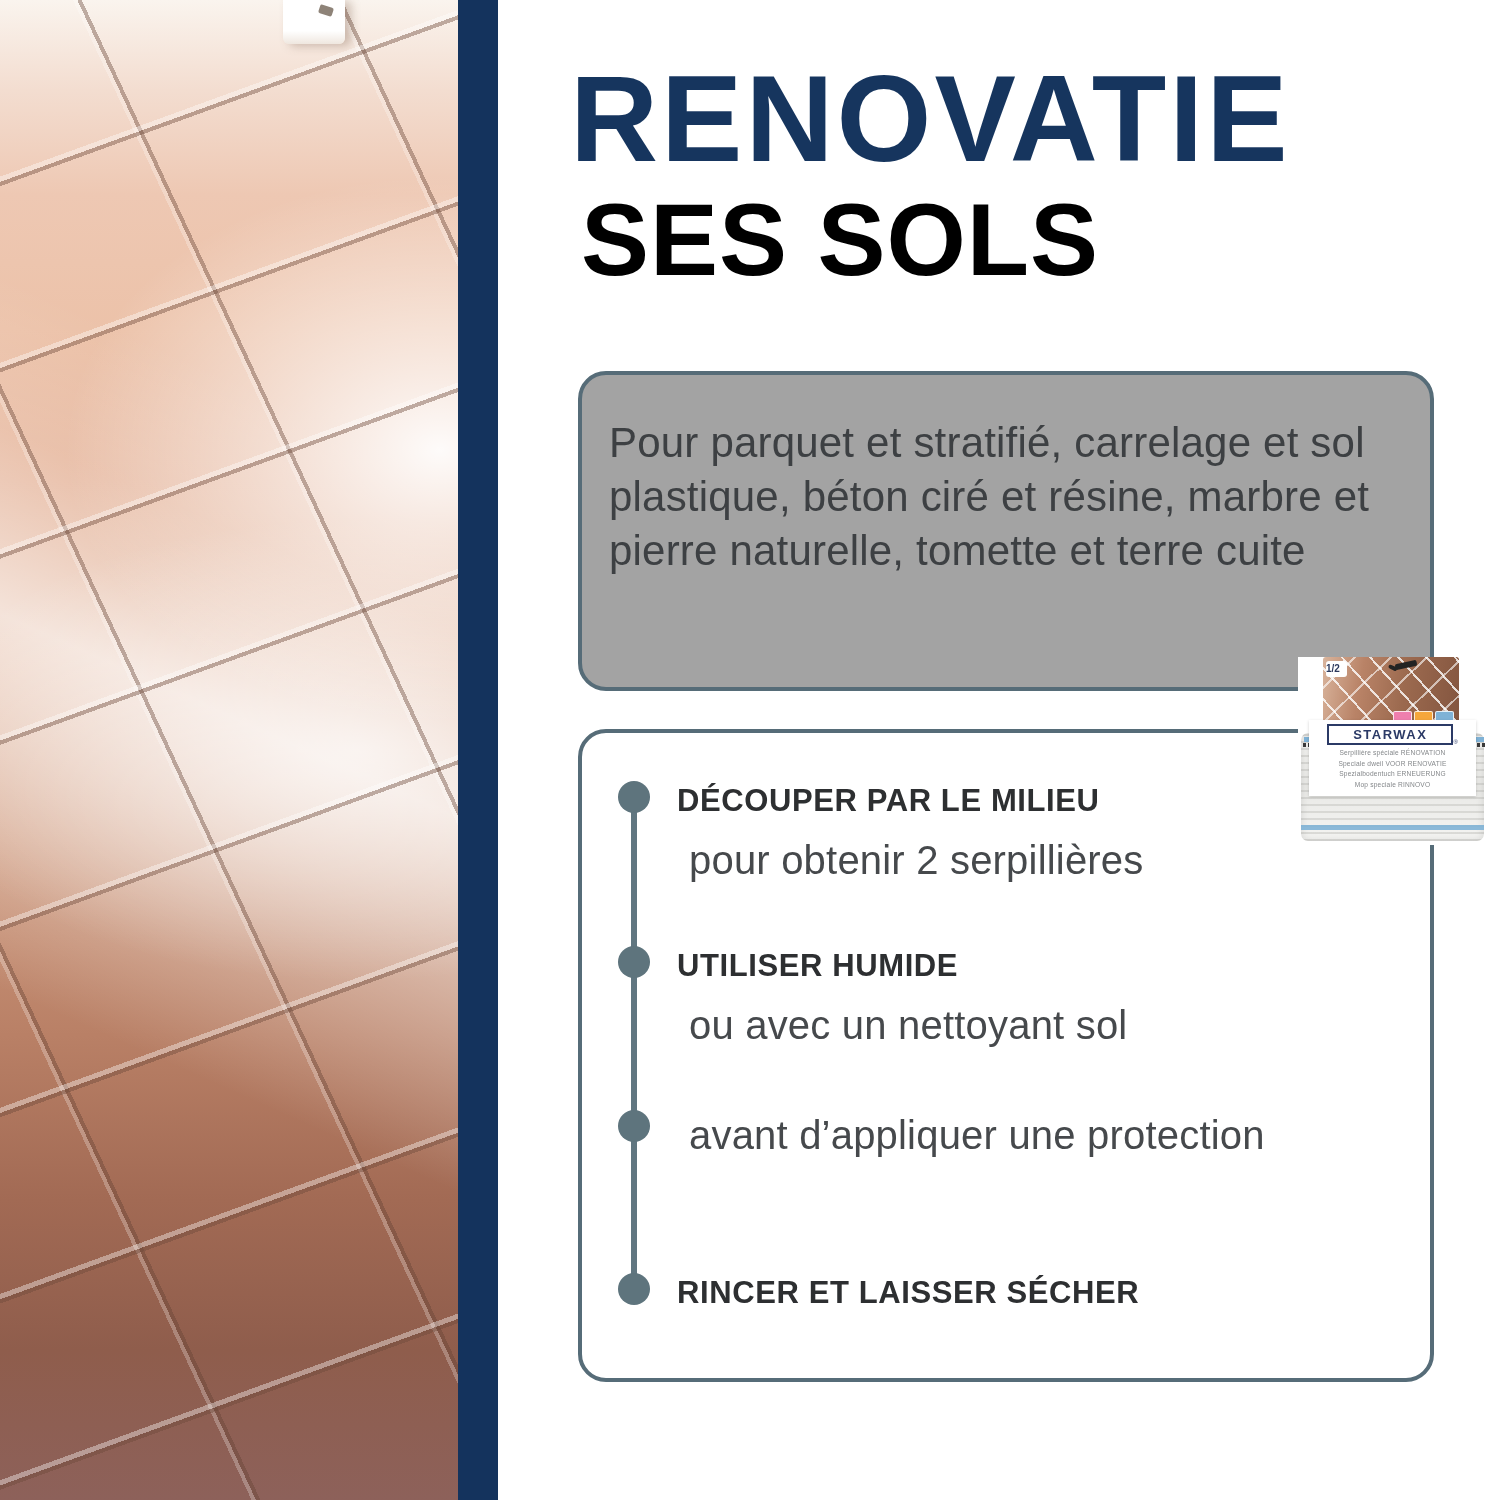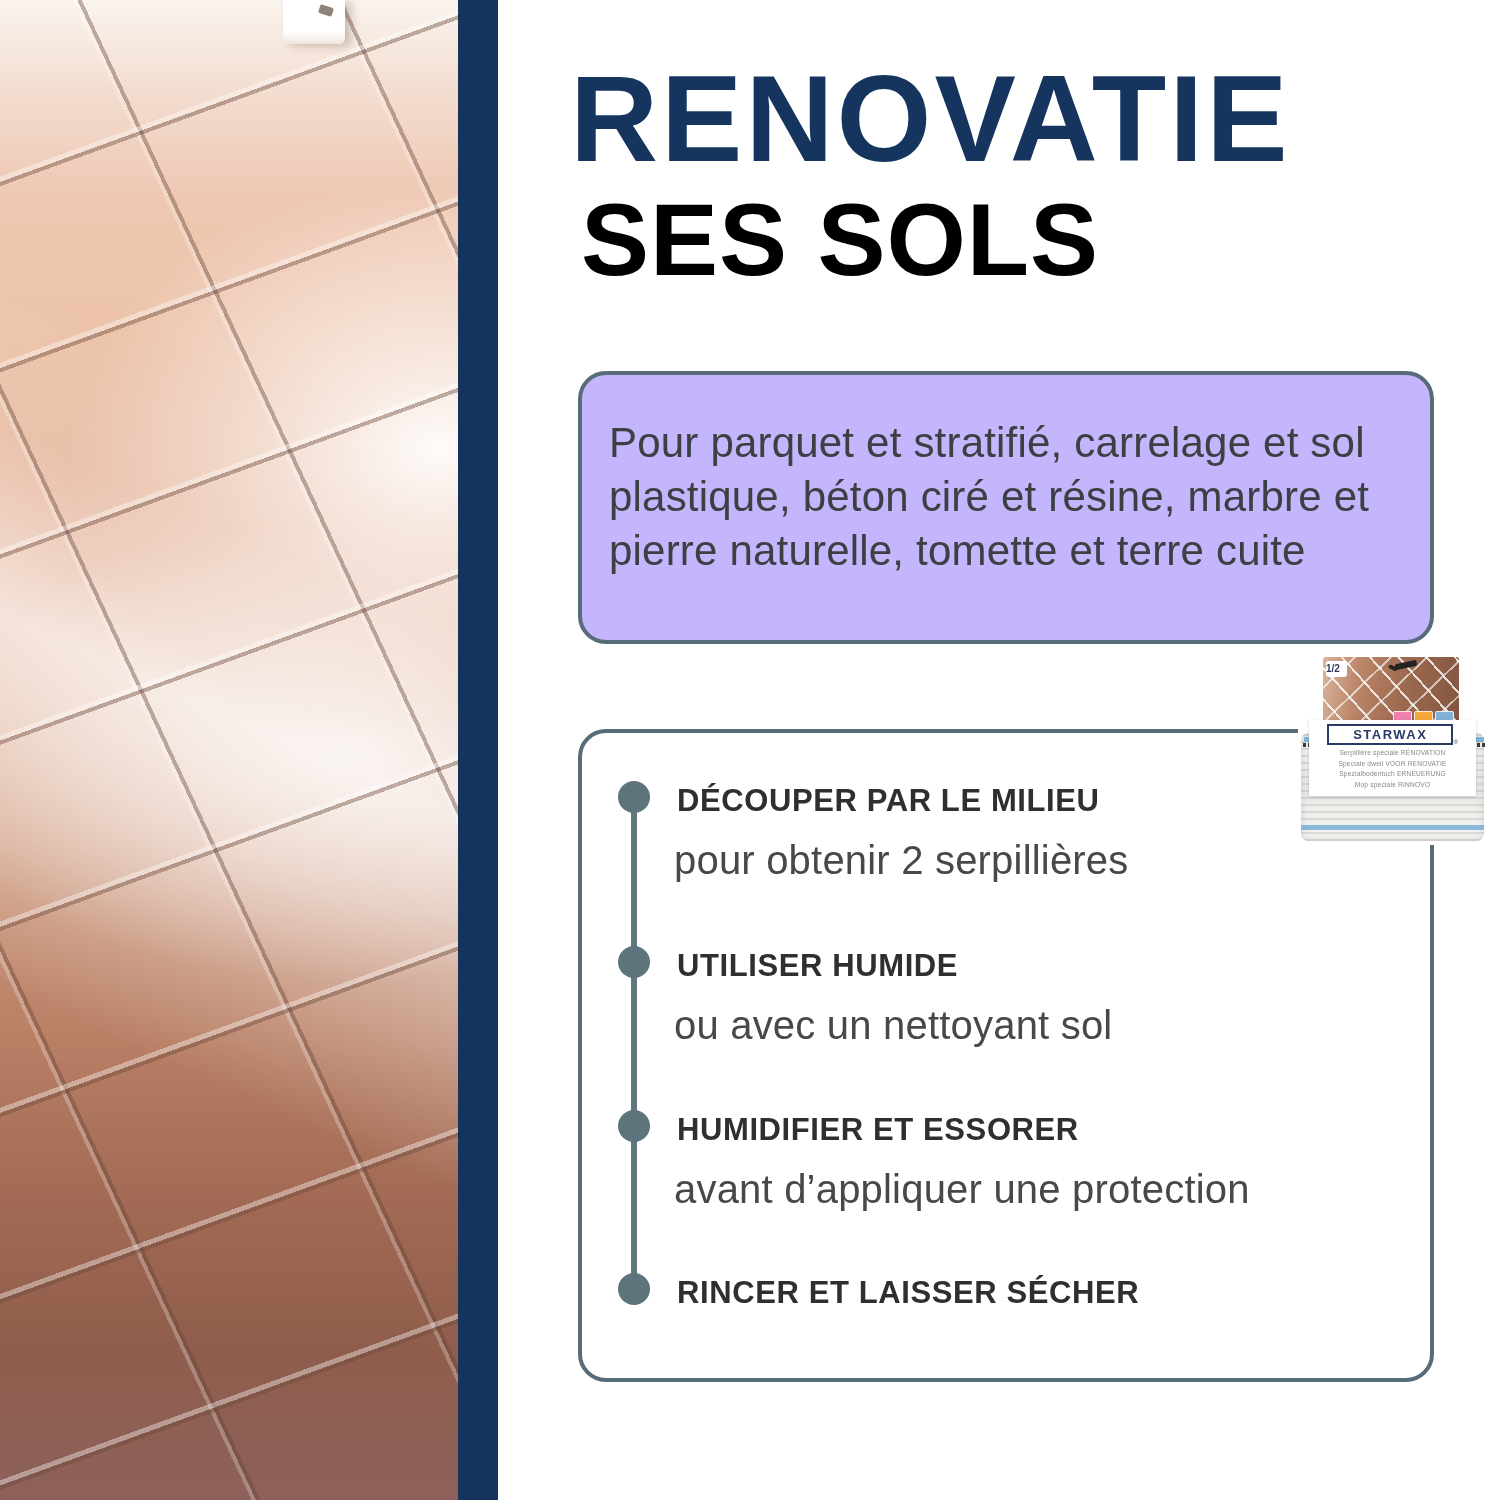--- a/index.html
+++ b/index.html
@@ -25,34 +25,34 @@
   
   .navy-bar{position:absolute;left:458px;top:0;width:40px;height:1500px;background:#14335d;}
 
   
   .title-line1{position:absolute;left:570px;top:58px;margin:0;font-size:122px;line-height:1;
     font-weight:700;letter-spacing:3px;color:#16355e;}
   .title-line2{position:absolute;left:573px;top:181px;margin:8px;font-size:102px;line-height:1;
     font-weight:700;letter-spacing:1px;color:#000000;}
 
   
-  .intro-box{position:absolute;left:578px;top:371px;width:856px;height:273px;box-sizing:border-box;
-    border:4px solid #566c78;border-radius:28px;background:#c4b5fd;}
+  .intro-box{position:absolute;left:578px;top:371px;width:856px;height:320px;box-sizing:border-box;
+    border:4px solid #566c78;border-radius:28px;background:#a3a3a3;}
   .intro-box p{margin:0;padding:41px 38px 0 27px;font-size:42px;line-height:1.29;
     color:#3d4043;letter-spacing:.2px;}
 
   
   .steps-box{position:absolute;left:578px;top:729px;width:856px;height:653px;box-sizing:border-box;
     border:4px solid #566c78;border-radius:28px;background:#ffffff;}
   .timeline-line{position:absolute;left:631px;top:797px;width:6px;height:492px;background:#607680;}
   .bullet{position:absolute;width:32px;height:32px;border-radius:50%;background:#5e747d;left:618px;}
   .b1{top:781px}.b2{top:946px}.b3{top:1110px}.b4{top:1273px}
   .step{position:absolute;left:673px;}
   .step-title{margin:4px;font-size:31px;line-height:50px;font-weight:700;color:#2d2f31;letter-spacing:.6px;}
-  .step-sub{margin:11px 0 0 1px;font-size:40px;line-height:46px;color:#46494c;letter-spacing:.2px;}
+  .step-sub{margin:11px 0 0 16px;font-size:40px;line-height:46px;color:#46494c;letter-spacing:.2px;}
   .s1{top:772px}.s2{top:937px}.s3{top:1101px}.s4{top:1264px}
 
   
   .product{position:absolute;left:1298px;top:657px;width:192px;height:188px;background:#ffffff;}
   .p-photo{position:absolute;left:25px;top:0;width:136px;height:72px;border-radius:3px;overflow:hidden;
     background:
       repeating-linear-gradient(48deg, transparent 0 19px, rgba(255,255,255,.8) 19px 21px),
       repeating-linear-gradient(-44deg, transparent 0 23px, rgba(255,255,255,.6) 23px 25px),
       linear-gradient(100deg,#d9b49c 0%,#b98367 28%,#9c6a4f 58%,#83553f 100%);}
   .p-badge{position:absolute;left:3px;top:4px;width:21px;height:16px;background:#ffffff;border-radius:3px;
@@ -109,21 +109,20 @@
 
   <div class="step s1">
     <p class="step-title">DÉCOUPER PAR LE MILIEU</p>
     <p class="step-sub">pour obtenir 2 serpillières</p>
   </div>
   <div class="step s2">
     <p class="step-title">UTILISER HUMIDE</p>
     <p class="step-sub">ou avec un nettoyant sol</p>
   </div>
   <div class="step s3">
-    <p class="step-title">HUMIDIFIER ET ESSORER</p>
     <p class="step-sub">avant d’appliquer une protection</p>
   </div>
   <div class="step s4">
     <p class="step-title">RINCER ET LAISSER SÉCHER</p>
   </div>
 
   <div class="product">
     <div class="p-photo">
       <div class="p-badge">1/2</div>
       <div class="p-mop"></div>

